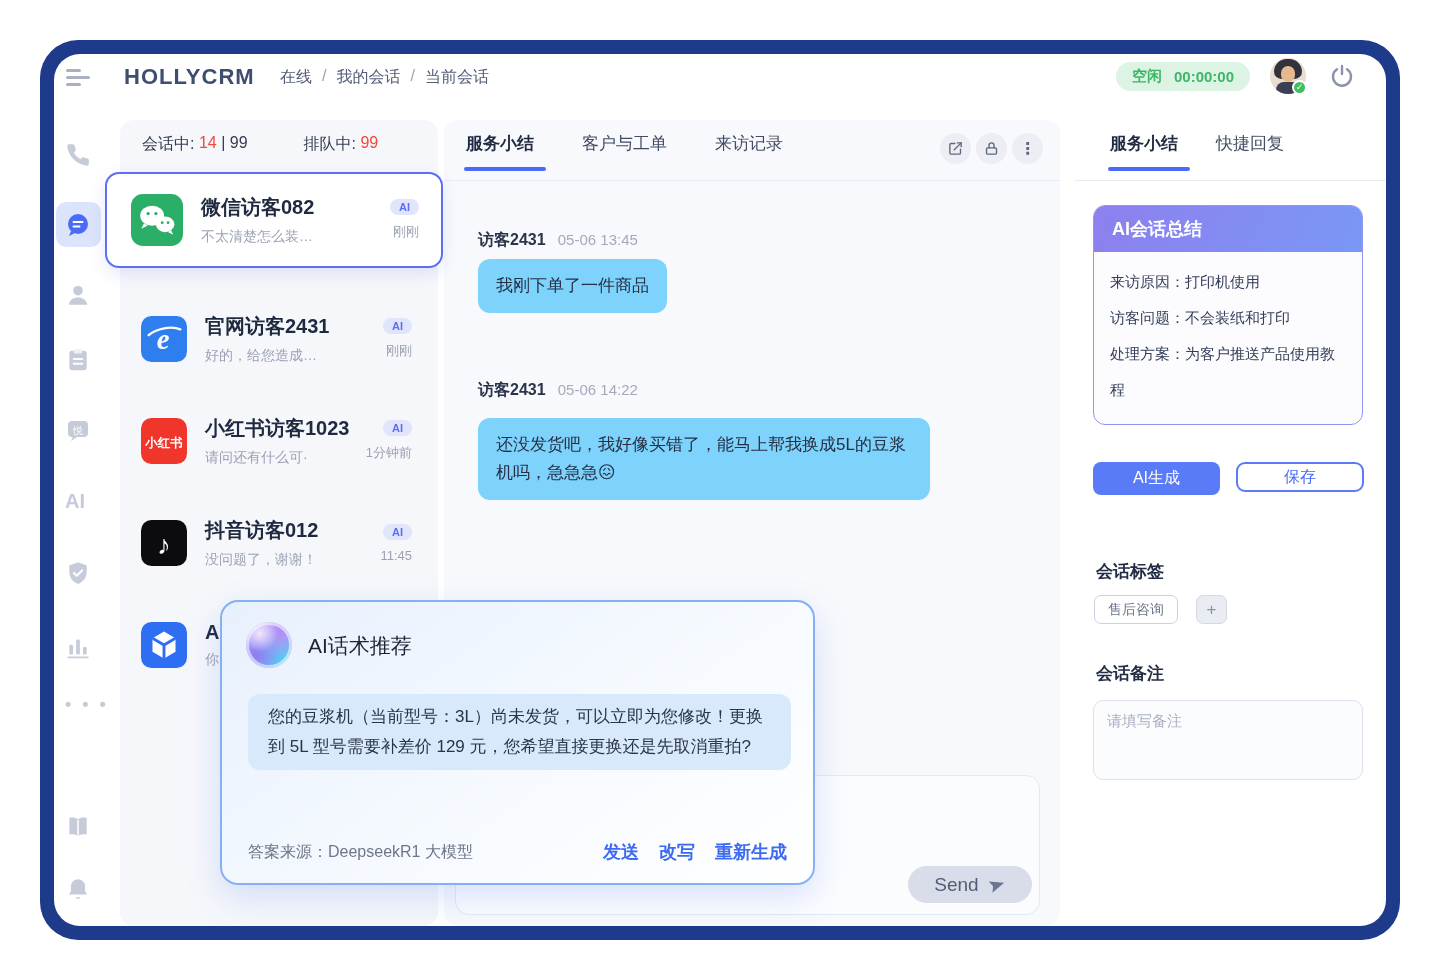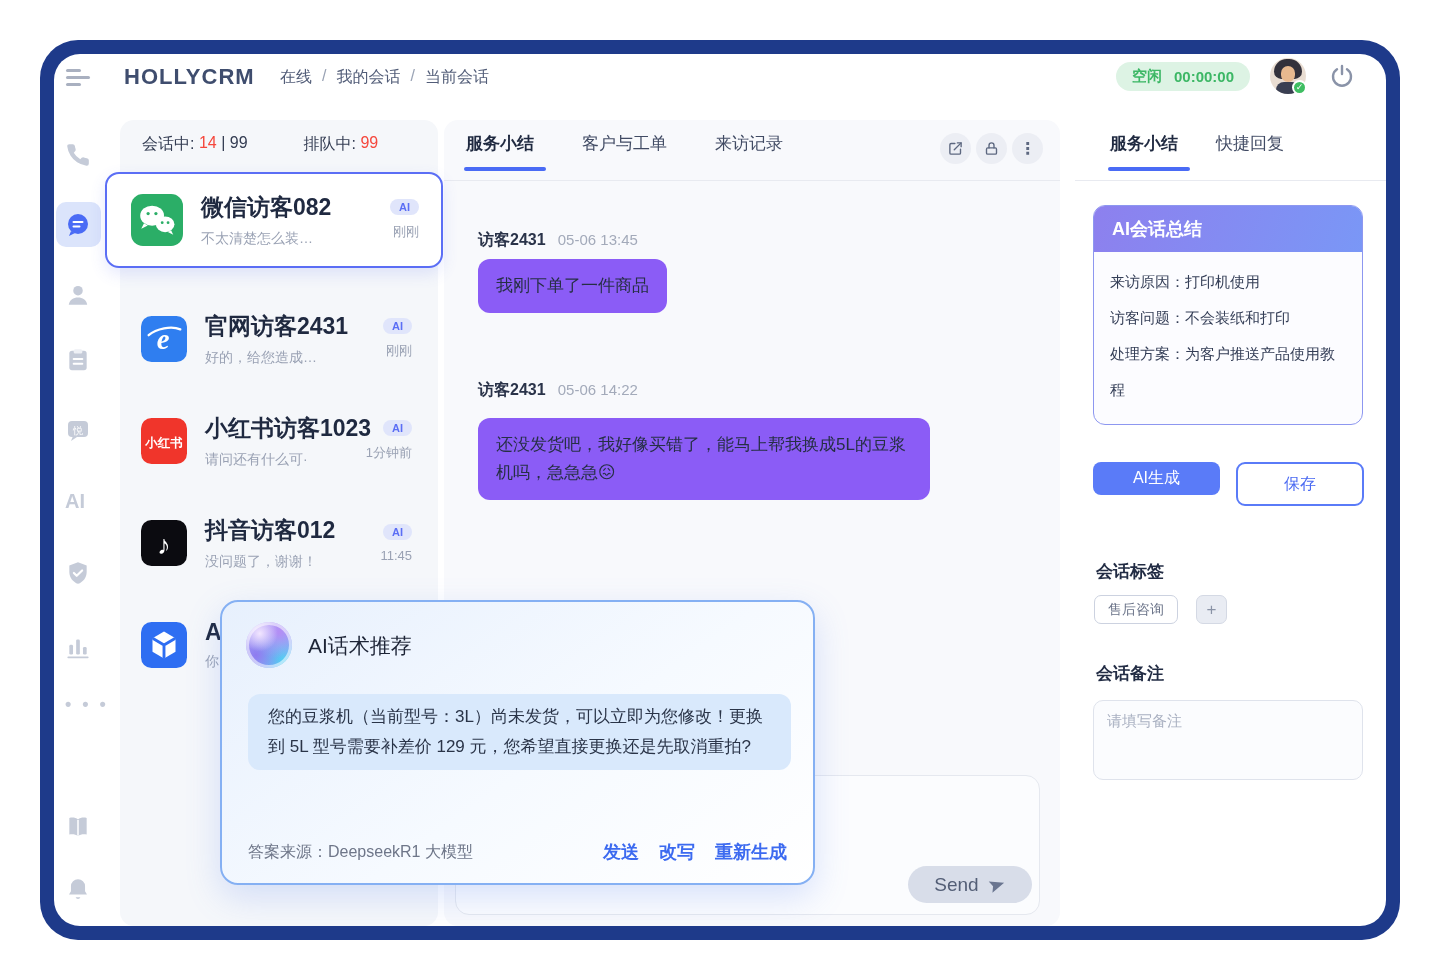--- a/index.html
+++ b/index.html
@@ -29,40 +29,40 @@
   .dots-rail { letter-spacing:3px; color:#c5cbd8; font-size:18px; font-weight:700; }
 
   
   .conv-panel { position:absolute; left:66px; top:66px; width:318px; height:806px; background:#f5f7fa; border-radius:14px; }
   .conv-header { position:absolute; left:88px; top:80px; width:282px; display:flex; font-size:16px; color:#333c52; }
   .conv-header .red { color:#f5473c; }
   .conv-header .grp2 { margin-left:56px; }
   .conv-item { position:absolute; left:66px; width:318px; height:72px; display:flex; align-items:center; cursor:pointer; }
   .p-icon { width:46px; height:46px; border-radius:10px; margin-left:21px; flex:none; }
   .conv-texts { margin-left:18px; flex:1; min-width:0; }
-  .conv-name { font-size:23px; color:#1f2940; font-weight:600; white-space:nowrap; }
+  .conv-name { font-size:20px; color:#1f2940; font-weight:600; white-space:nowrap; }
   .conv-prev { font-size:14px; color:#9aa2b4; margin-top:7px; white-space:nowrap; }
   .conv-right { margin-right:26px; display:flex; flex-direction:column; align-items:flex-end; gap:8px; }
   .ai-badge { background:#e0e5fb; color:#5b6ef5; font-size:11px; font-weight:700; border-radius:9px; padding:2px 9px; }
   .conv-time { font-size:13px; color:#9aa2b4; white-space:nowrap; }
   .active-card { position:absolute; left:51px; top:118px; width:338px; height:96px; background:#ffffff; border:2px solid #5b6ef5; border-radius:14px; box-shadow:0 6px 16px rgba(80,100,240,.14); display:flex; align-items:center; cursor:pointer; z-index:3; }
   .active-card .p-icon { width:52px; height:52px; margin-left:24px; }
 
   
   .chat-panel { position:absolute; left:390px; top:66px; width:616px; height:806px; background:#f8f9fc; border-radius:14px; }
   .chat-tabs { position:absolute; left:412px; top:78px; display:flex; gap:48px; font-size:17px; color:#414b64; z-index:2; }
   .chat-tab { padding-bottom:16px; cursor:pointer; position:relative; }
   .chat-tab.active { color:#1f2940; font-weight:700; }
   .chat-tab.active::after { content:""; position:absolute; left:-2px; bottom:0; width:82px; height:4px; border-radius:2px; background:#4a6bf5; }
   .chat-tab-line { position:absolute; left:390px; top:126px; width:616px; height:1px; background:#e8eaf0; }
   .hdr-btn { position:absolute; top:79px; width:31px; height:31px; border-radius:50%; background:#eceef4; display:flex; align-items:center; justify-content:center; cursor:pointer; color:#5d6880; }
   .msg-meta { position:absolute; font-size:15px; }
   .msg-meta .sender { color:#2a3349; font-weight:700; font-size:16px; }
   .msg-meta .time { color:#a3aaba; margin-left:8px; }
-  .bubble { position:absolute; background:#8b5cf6; border-radius:12px; padding:13px 18px; font-size:17px; color:#262f44; line-height:1.65; }
+  .bubble { position:absolute; background:#7dd3fc; border-radius:12px; padding:13px 18px; font-size:17px; color:#262f44; line-height:1.65; }
   .input-box { position:absolute; left:401px; top:721px; width:585px; height:140px; background:#fbfcfe; border:1px solid #e5e8ef; border-radius:14px; }
   .send-btn { position:absolute; left:854px; top:812px; width:124px; height:37px; border-radius:19px; background:#d8dde9; display:flex; align-items:center; justify-content:center; gap:9px; font-size:19px; color:#535e76; cursor:pointer; }
 
   
   .ai-popup { position:absolute; left:166px; top:546px; width:595px; height:285px; background:linear-gradient(145deg,#e7f0fd 0%,#f6faff 55%,#ffffff 100%); border:2px solid #85b0f3; border-radius:18px; box-shadow:0 12px 34px rgba(90,130,240,.22); z-index:5; }
   .orb { position:absolute; left:24px; top:20px; width:46px; height:46px; border-radius:50%;
     background: radial-gradient(circle at 30% 25%, #f2e6ff 0%, rgba(242,230,255,0) 38%),
                 radial-gradient(circle at 72% 22%, #b48df5 0%, rgba(180,141,245,0) 55%),
                 radial-gradient(circle at 22% 72%, #8f7bf0 0%, rgba(143,123,240,0) 55%),
                 radial-gradient(circle at 72% 78%, #4fd0f2 0%, rgba(79,208,242,0) 60%),
@@ -75,21 +75,21 @@
   .ai-actions { margin-left:auto; display:flex; gap:20px; }
   .ai-actions span { font-size:18px; font-weight:700; color:#3c6af0; cursor:pointer; }
 
   
   .right-tabs { position:absolute; left:1056px; top:78px; display:flex; gap:38px; font-size:17px; color:#414b64; z-index:2; }
   .right-tab-line { position:absolute; left:1021px; top:126px; width:311px; height:1px; background:#e8eaf0; }
   .sum-card { position:absolute; left:1039px; top:151px; width:270px; border:1px solid #8d97f0; border-radius:12px; overflow:hidden; background:#fcfcff; }
   .sum-card-head { height:46px; background:linear-gradient(110deg,#8d80ee 0%,#7a97f6 100%); color:#ffffff; font-size:18px; font-weight:700; display:flex; align-items:center; padding-left:18px; }
   .sum-card-body { padding:12px 16px 16px; font-size:15px; color:#343e57; line-height:2.4; }
   .btn-ai { position:absolute; left:1039px; top:408px; width:127px; height:33px; border-radius:8px; background:#5a7bf8; color:#fff; font-size:16px; display:flex; align-items:center; justify-content:center; cursor:pointer; }
-  .btn-save { position:absolute; left:1182px; top:408px; width:128px; height:44px; border-radius:9px; background:#fff; border:2px solid #5a7bf8; color:#4a69f2; font-size:16px; display:flex; align-items:center; justify-content:center; cursor:pointer; }
+  .btn-save { position:absolute; left:1182px; top:408px; width:128px; height:30px; border-radius:9px; background:#fff; border:2px solid #5a7bf8; color:#4a69f2; font-size:16px; display:flex; align-items:center; justify-content:center; cursor:pointer; }
   .panel-label { position:absolute; left:1042px; font-size:17px; font-weight:700; color:#222c44; }
   .tag-pill { position:absolute; left:1040px; top:541px; height:29px; padding:0 13px; border:1px solid #ccd2e0; border-radius:7px; background:#fff; color:#6b7489; font-size:14px; display:flex; align-items:center; cursor:pointer; }
   .tag-add { position:absolute; left:1142px; top:541px; width:31px; height:29px; background:#e9ecf3; border:1px solid #d4d9e4; border-radius:7px; color:#8a93a6; font-size:17px; display:flex; align-items:center; justify-content:center; cursor:pointer; }
   .notes-area { position:absolute; left:1039px; top:646px; width:270px; height:80px; background:#fbfcfe; border:1px solid #dfe3ec; border-radius:10px; padding:11px 13px; font-size:15px; color:#3a445c; font-family:"Liberation Sans","DejaVu Sans",sans-serif; resize:none; }
   .notes-area::placeholder { color:#a9b0c1; }
 </style>
 </head>
 <body>
 
 <div class="frame">

